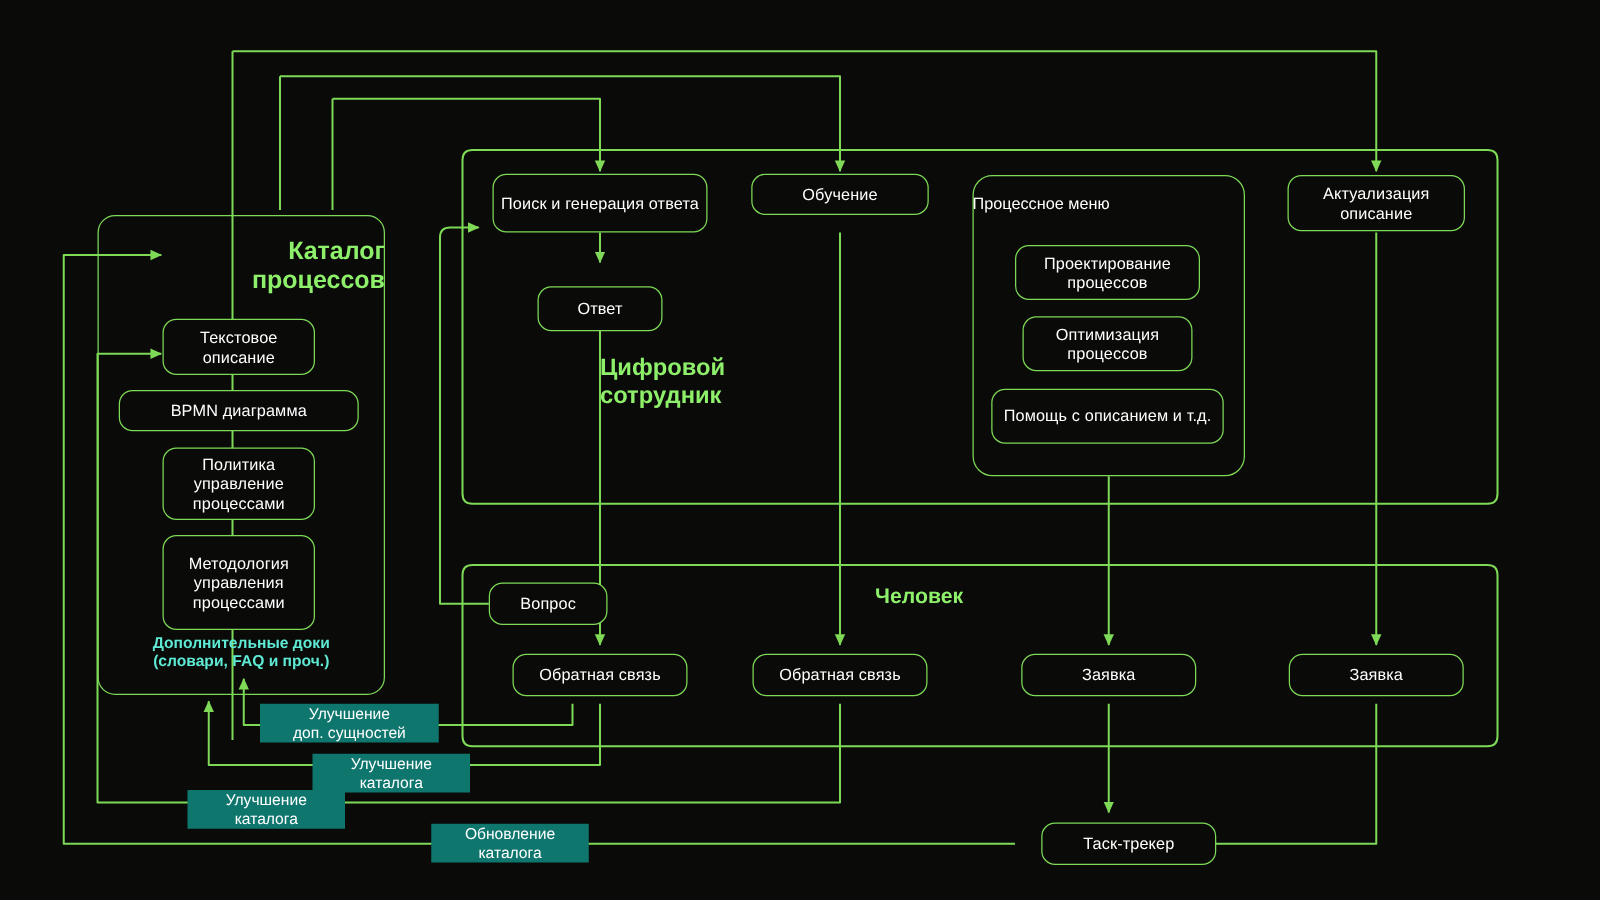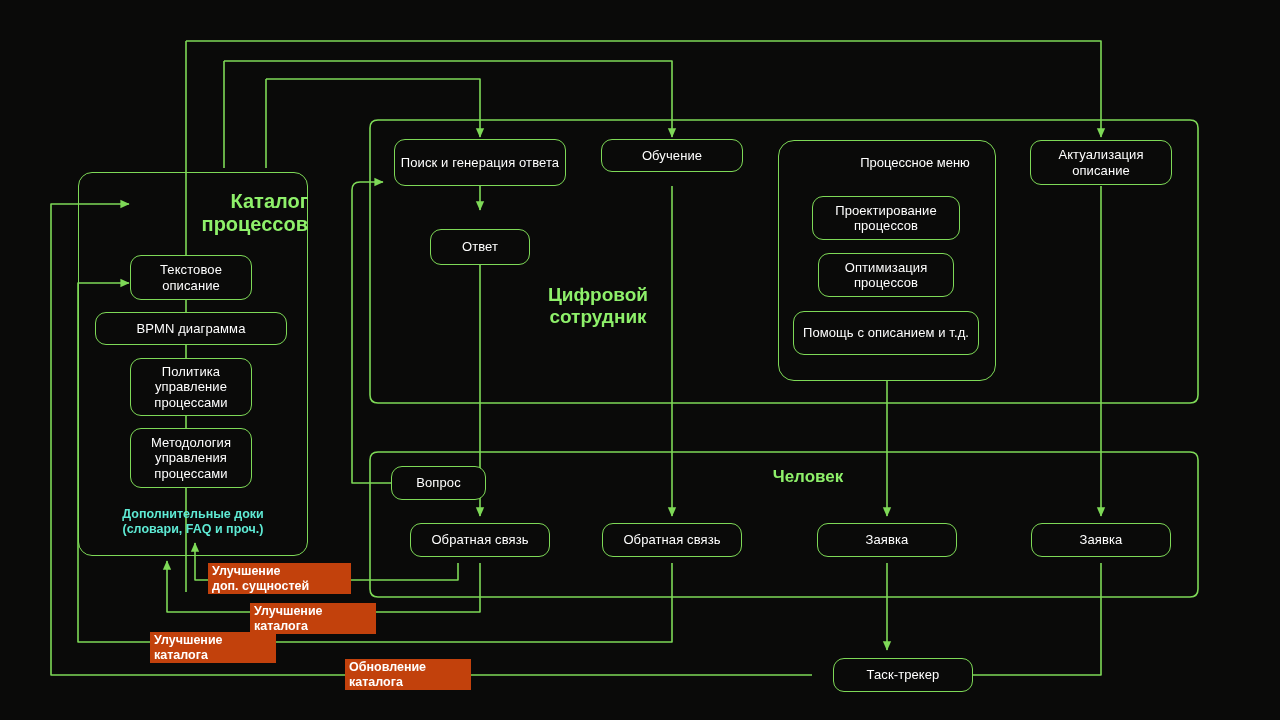--- a/index.html
+++ b/index.html
@@ -43,33 +43,33 @@
     box-sizing: border-box;
     border: 1.6px solid #7ed957;
     border-radius: 16px;
     background: transparent;
     z-index: 1;
   }
   .group-title {
     position: absolute;
     color: #8ef06a;
     font-weight: bold;
+    text-align: left;
+    line-height: 1.16;
+    z-index: 2;
+  }
+  .plainlabel {
+    position: absolute;
+    color: #ffffff;
     text-align: center;
     line-height: 1.16;
-    z-index: 2;
-    padding-left: 28px;
-  }
-  .plainlabel {
-    position: absolute;
-    color: #ffffff;
-    line-height: 1.16;
     font-size: 12.5px;
-    font-weight: bold;
+    font-weight: normal;
     z-index: 4;
-    background: #c2410c;
+    background: #0f766e;
     padding: 1px 4px;
   }
   .catalog-title {
     position: absolute;
     color: #8ef06a;
     font-weight: bold;
     font-size: 20px;
     text-align: right;
     line-height: 1.14;
     z-index: 3;
@@ -150,21 +150,21 @@
   </div>
 
   <div class="node" style="left:95px; top:312px; width:192px; height:33px;">
     <span>BPMN диаграмма</span>
   </div>
 
   <div class="node" style="left:130px; top:358px; width:122px; height:58px;">
     <span>Политика управление процессами</span>
   </div>
 
-  <div class="node" style="left:130px; top:428px; width:122px; height:60px;">
+  <div class="node" style="left:130px; top:428px; width:122px; height:76px;">
     <span>Методология управления процессами</span>
   </div>
 
   <div class="catalog-note" style="left:86px; top:507px; width:214px;">
     <span>Дополнительные доки</span><br>
     <span>(словари, FAQ и проч.)</span>
   </div>
 
   <div class="group-title" style="left:480px; top:284px; width:180px; font-size:19px;">
     <span>Цифровой</span><br>

